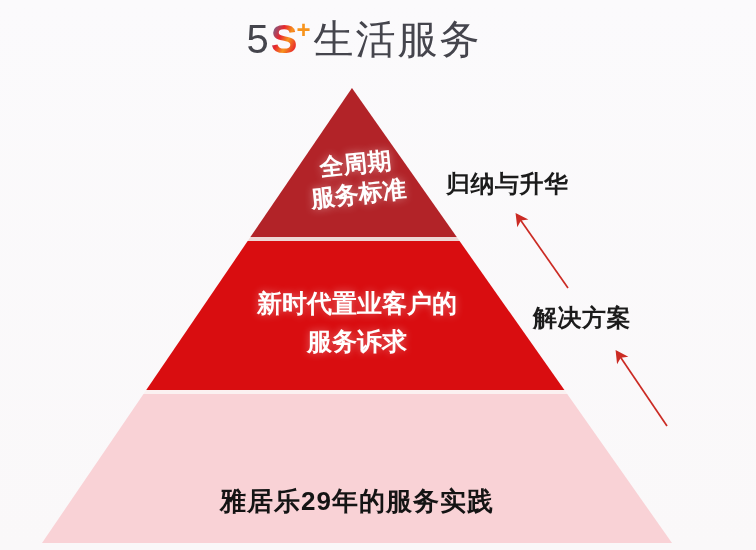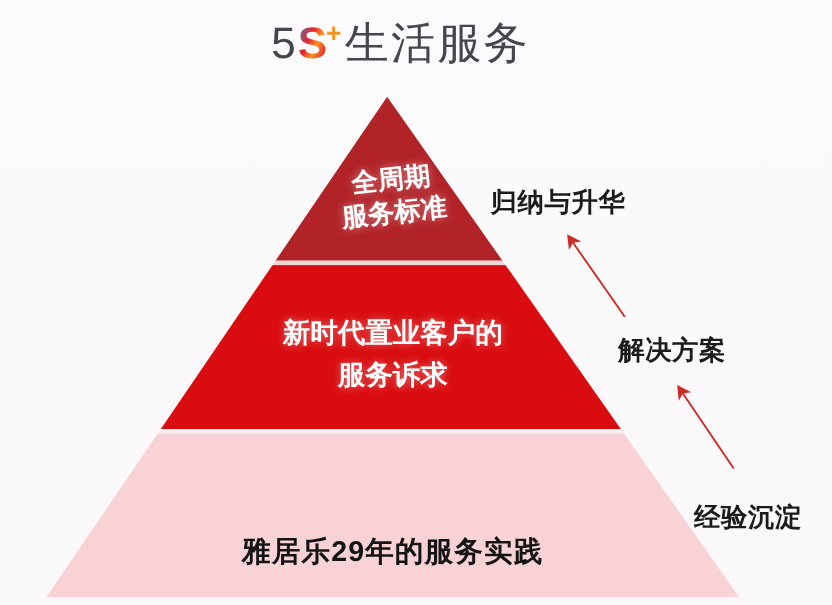--- a/index.html
+++ b/index.html
@@ -66,21 +66,21 @@
     top: 397px; color: #141414; font-size: 26px; line-height: 32px;
     letter-spacing: 1px;
   }
 
   
   .annotation {
     position: absolute; font-weight: bold; color: #1b1b1b;
     font-size: 24px; white-space: nowrap; letter-spacing: 0.5px;
   }
   .annotation-1 { left: 446px; top: 168px; }
-  .annotation-2 { left: 562px; top: 302px; }
+  .annotation-2 { left: 533px; top: 302px; }
   .annotation-3 { left: 631px; top: 454px; }
 
   
   .arrows { position: absolute; left: 0; top: 0; width: 756px; height: 550px; pointer-events: none; }
 </style>
 </head>
 <body>
 
 <div class="canvas">
 
@@ -105,21 +105,20 @@
       <span class="line">服务诉求</span>
     </div>
 
     <div class="tier-label tier-label-bottom">
       <span class="line">雅居乐29年的服务实践</span>
     </div>
   </div>
 
   <div class="annotation annotation-1">归纳与升华</div>
   <div class="annotation annotation-2">解决方案</div>
-  <div class="annotation annotation-3">经验沉淀</div>
 
   <svg class="arrows" viewBox="0 0 756 550" xmlns="http://www.w3.org/2000/svg">
     <defs>
       <marker id="arrowhead" markerWidth="9" markerHeight="9" refX="6.5" refY="4.5" orient="auto">
         <path d="M0.5,0.5 L8,4.5 L0.5,8.5 L2.5,4.5 Z" fill="#cb2b24"></path>
       </marker>
     </defs>
     <line x1="568" y1="288" x2="517" y2="215" stroke="#cb2b24" stroke-width="1.7" marker-end="url(#arrowhead)"></line>
     <line x1="667" y1="426" x2="617" y2="352" stroke="#cb2b24" stroke-width="1.7" marker-end="url(#arrowhead)"></line>
   </svg>

